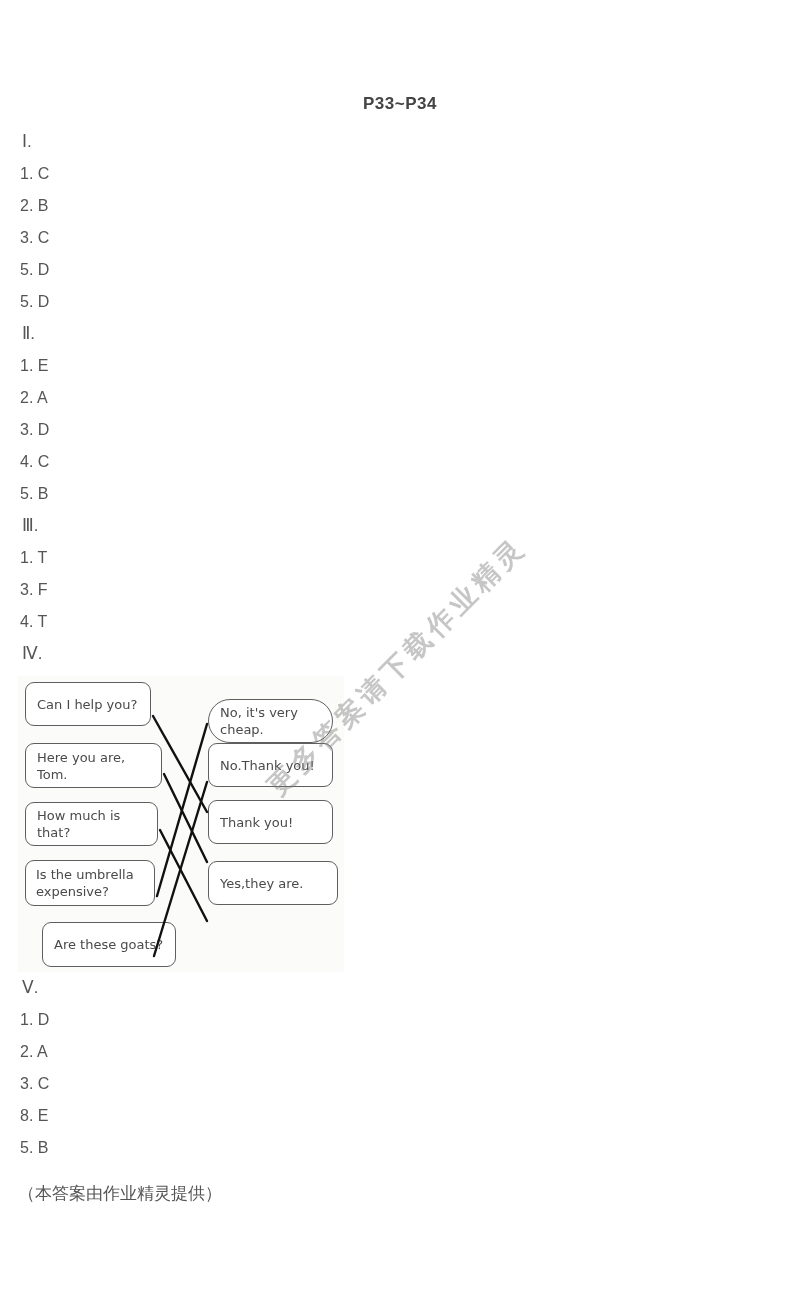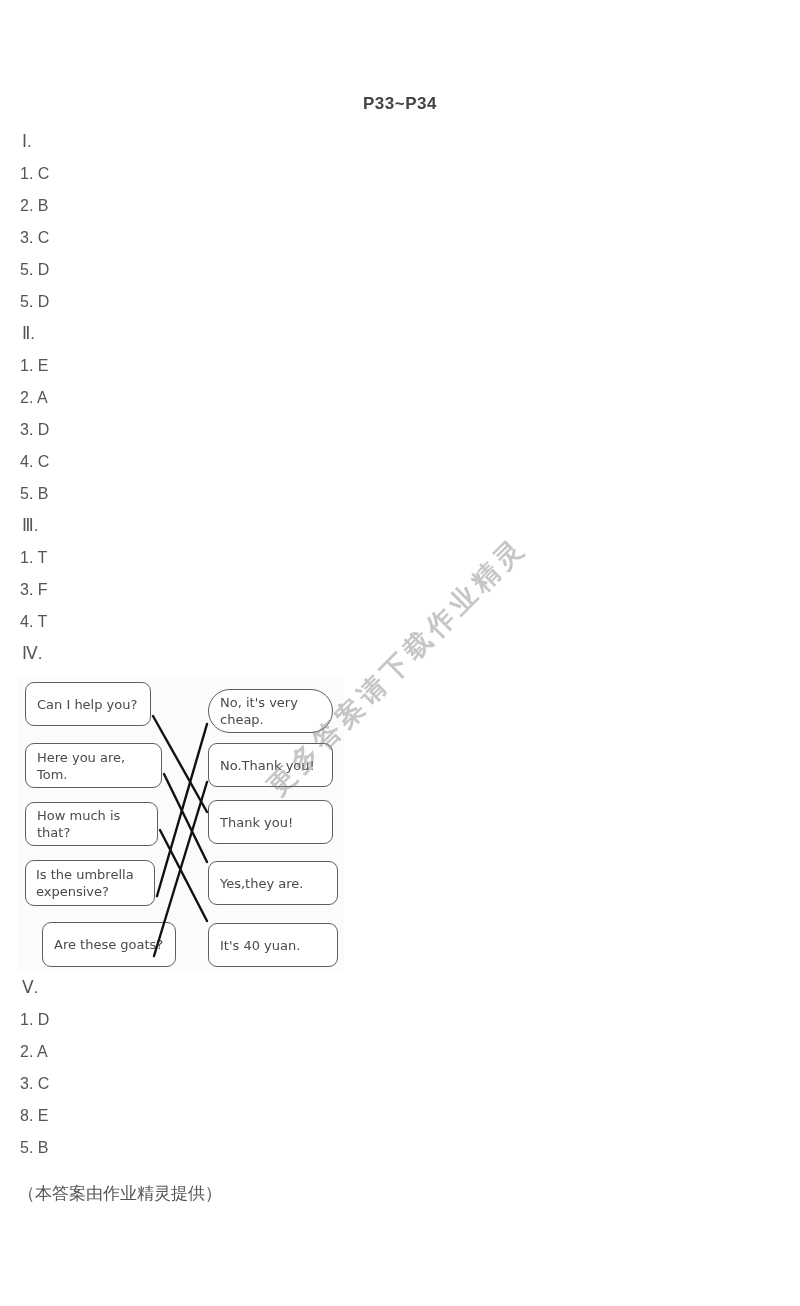--- a/index.html
+++ b/index.html
@@ -172,34 +172,31 @@
       <div class="mbox two-line" style="left:7px; top:184px; width:130px; height:46px;">
         <span class="txt">
           <span>Is the umbrella</span><br>
           <span>expensive?</span>
         </span>
       </div>
       <div class="mbox" style="left:24px; top:246px; width:134px; height:45px;">
         <span class="txt">Are these goats?</span>
       </div>
 
-      <div class="mbox" style="left:190px; top:13px; width:125px; height:44px;border-radius:22px;">
+      <div class="mbox" style="left:190px; top:23px; width:125px; height:44px;border-radius:22px;">
         <span class="txt">No, it's very cheap.</span>
       </div>
       <div class="mbox" style="left:190px; top:67px; width:125px; height:44px;">
         <span class="txt">No.Thank you!</span>
       </div>
       <div class="mbox" style="left:190px; top:185px; width:130px; height:44px;">
         <span class="txt">Yes,they are.</span>
       </div>
       <div class="mbox" style="left:190px; top:124px; width:125px; height:44px;">
         <span class="txt">Thank you!</span>
-      </div>
-      <div class="mbox" style="left:190px; top:247px; width:130px; height:44px;">
-        <span class="txt">It's 40 yuan.</span>
       </div>
 
       <svg class="match-lines" viewBox="0 0 360 302">
         <g stroke="#111111" stroke-width="2.4" stroke-linecap="round" fill="none">
           <line x1="135" y1="46" x2="189" y2="142"></line>
           <line x1="146" y1="104" x2="189" y2="192"></line>
           <line x1="142" y1="160" x2="189" y2="251"></line>
           <line x1="139" y1="226" x2="189" y2="54"></line>
           <line x1="136" y1="286" x2="189" y2="112"></line>
         </g>

